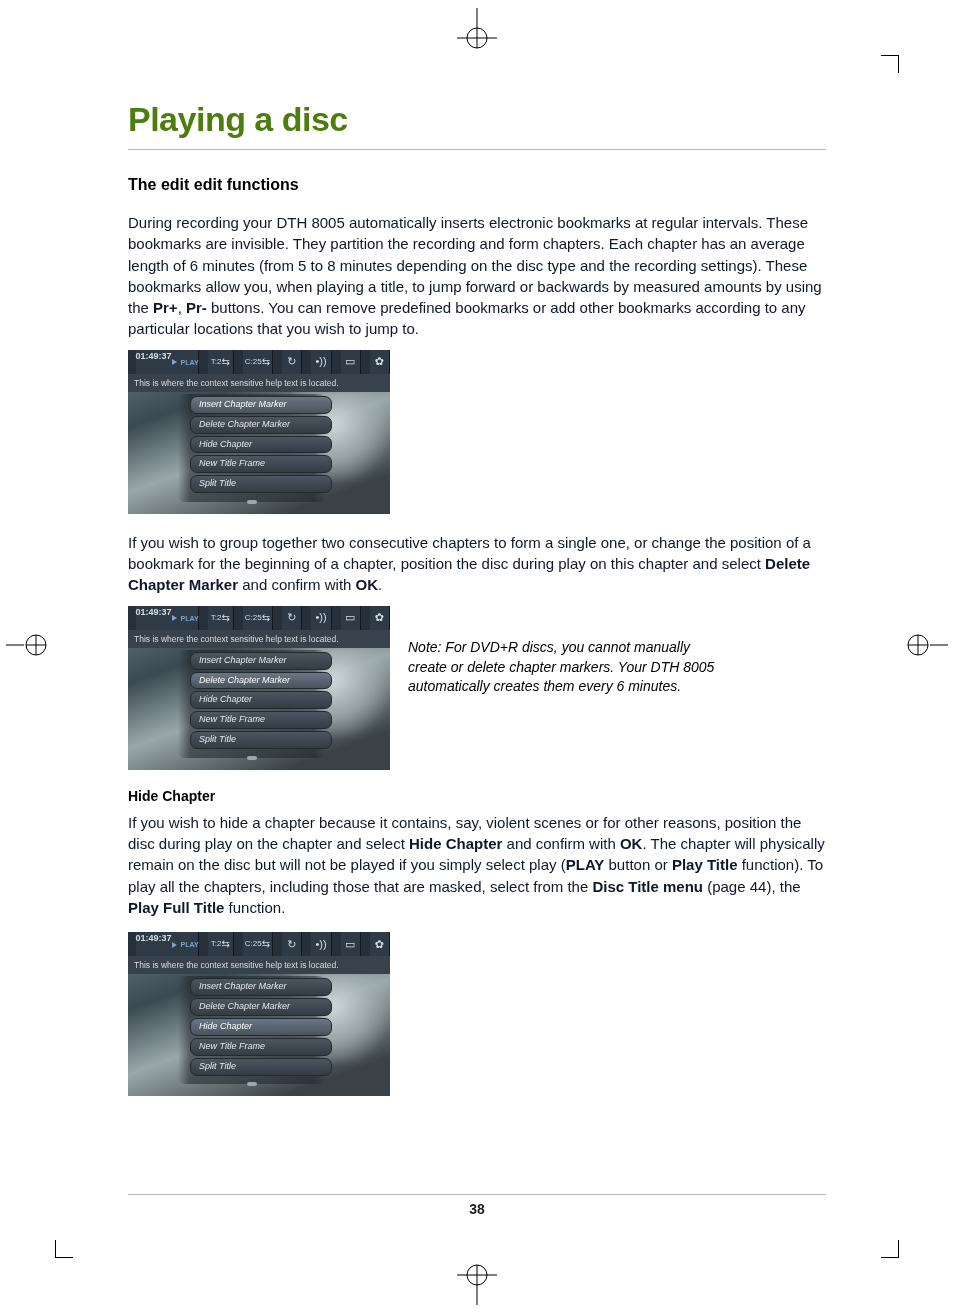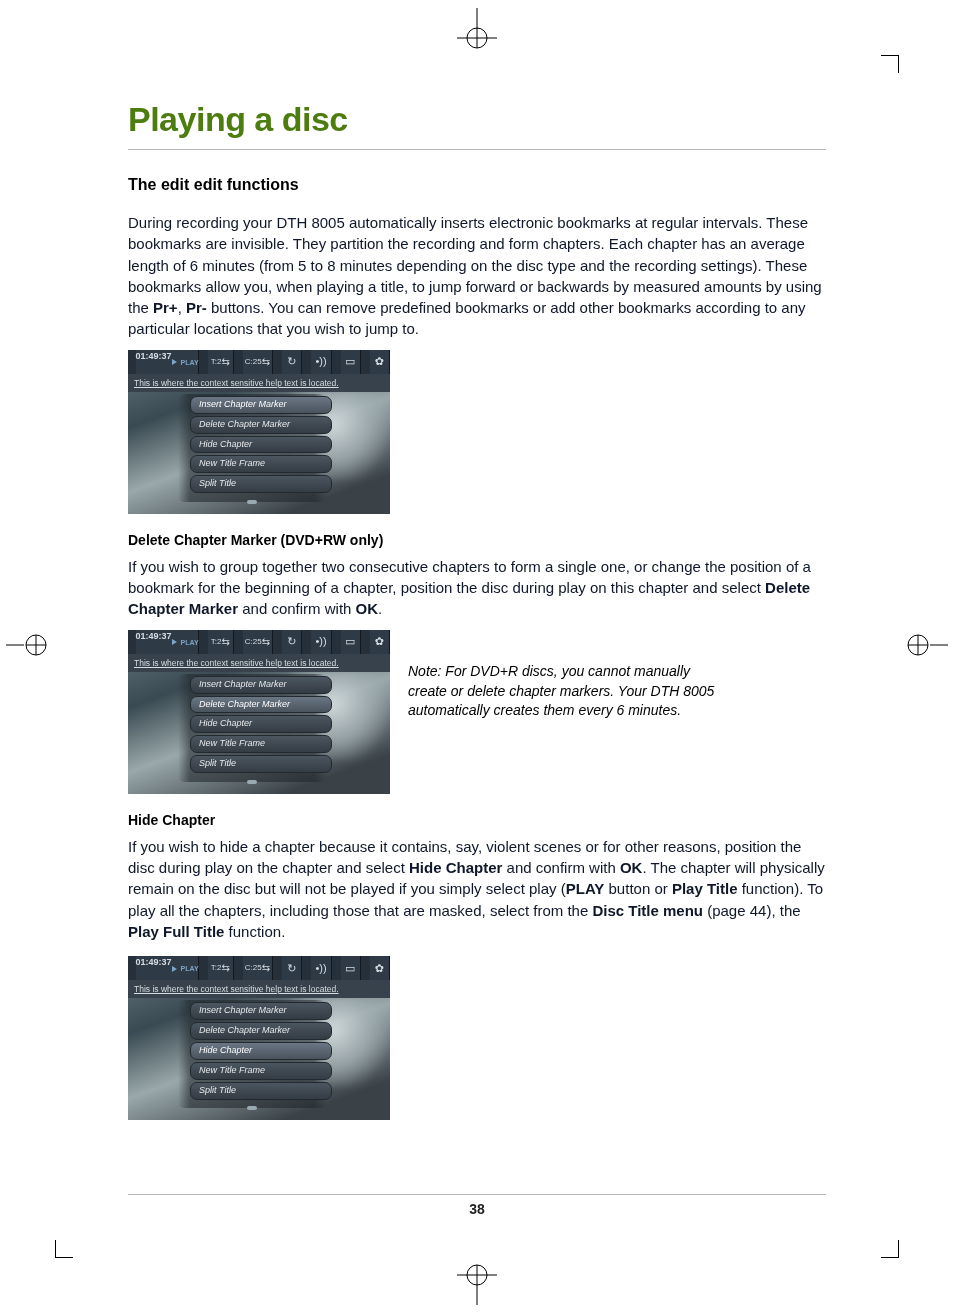--- a/index.html
+++ b/index.html
@@ -152,21 +152,20 @@
   .osd .tcell.time .sub { font-size: 7px; color:#7fa3c4; display:flex; align-items:center; gap:2px; margin-top:1px;}
   .osd .tcell.two { min-width: 22px; text-align:right; align-items:center; }
   .osd .tcell.icon { width: 22px; align-items:center; justify-content:center; font-size:11px; }
   .osd .helpbar {
     background: #38424c;
     color: #d6dde2;
     font-size: 8.5px;
     padding: 4px 6px;
     position: relative;
     z-index: 2;
-    text-decoration: underline;
   }
   .osd .menu {
     position: absolute;
     left: 62px;
     top: 46px;
     width: 142px;
     z-index: 3;
     font-style: italic;
   }
   .osd .mi {
@@ -303,21 +302,20 @@
         <div class="menu">
           <div class="mi sel">Insert Chapter Marker</div>
           <div class="mi">Delete Chapter Marker</div>
           <div class="mi">Hide Chapter</div>
           <div class="mi">New Title Frame</div>
           <div class="mi">Split Title</div>
         </div>
       </div>
   </div>
 
-  <h3 class="sub">Delete Chapter Marker (DVD+RW only)</h3>
   <p class="body">If you wish to group together two consecutive chapters to form a single one, or change the position of a bookmark for the beginning of a chapter, position the disc during play on this chapter and select <b>Delete Chapter Marker</b> and confirm with <b>OK</b>.</p>
 
   <div class="figure-row">
     <div class="osd">
         <div class="topbar">
           <div class="tcell time">
             <div>01:49:37</div>
             <div class="sub"><span class="play-tri"></span>PLAY</div>
           </div>
           <div class="tcell two">

